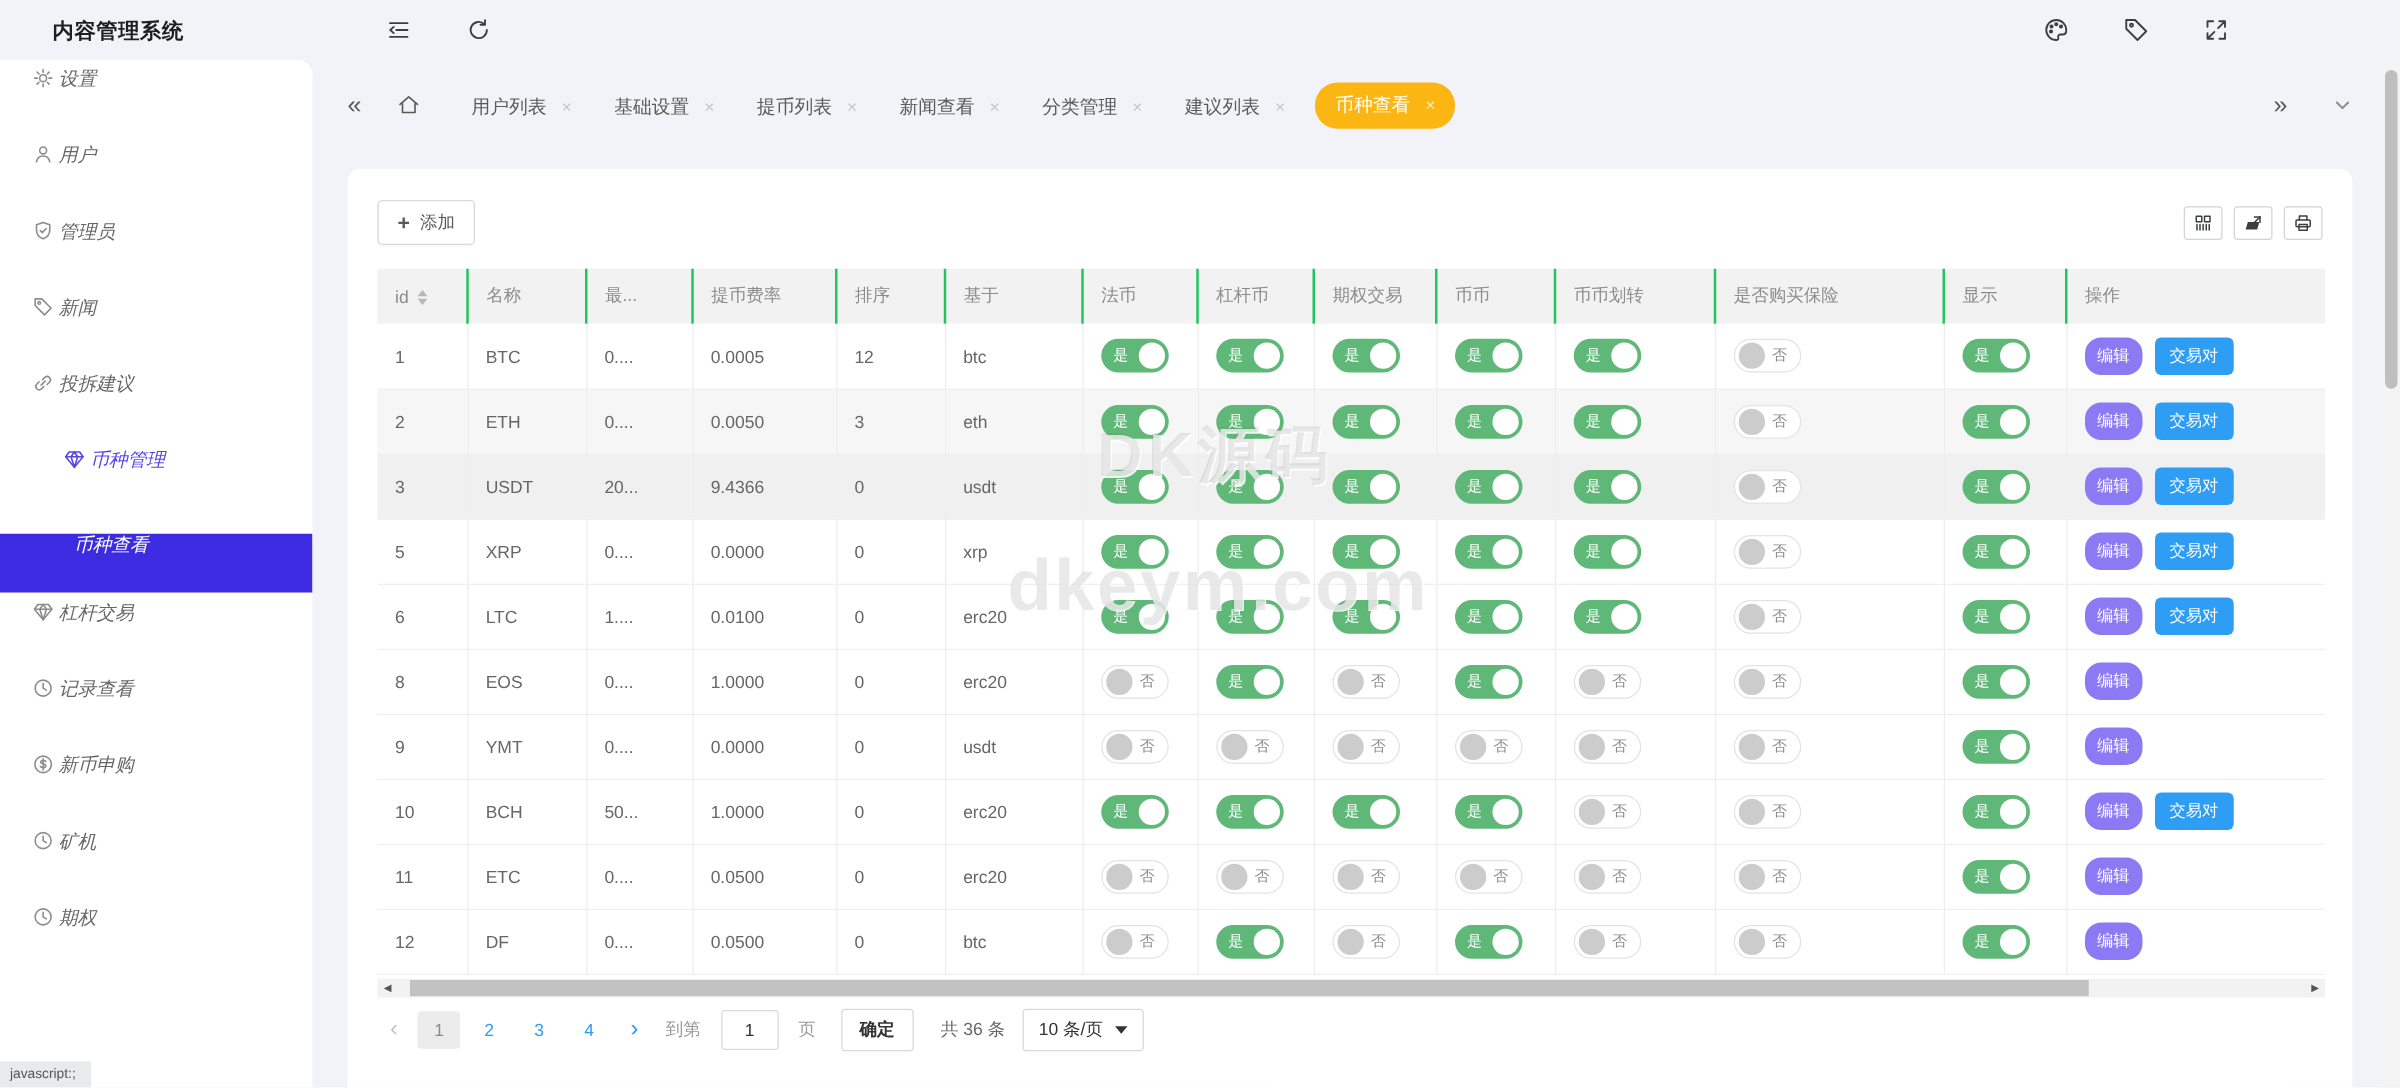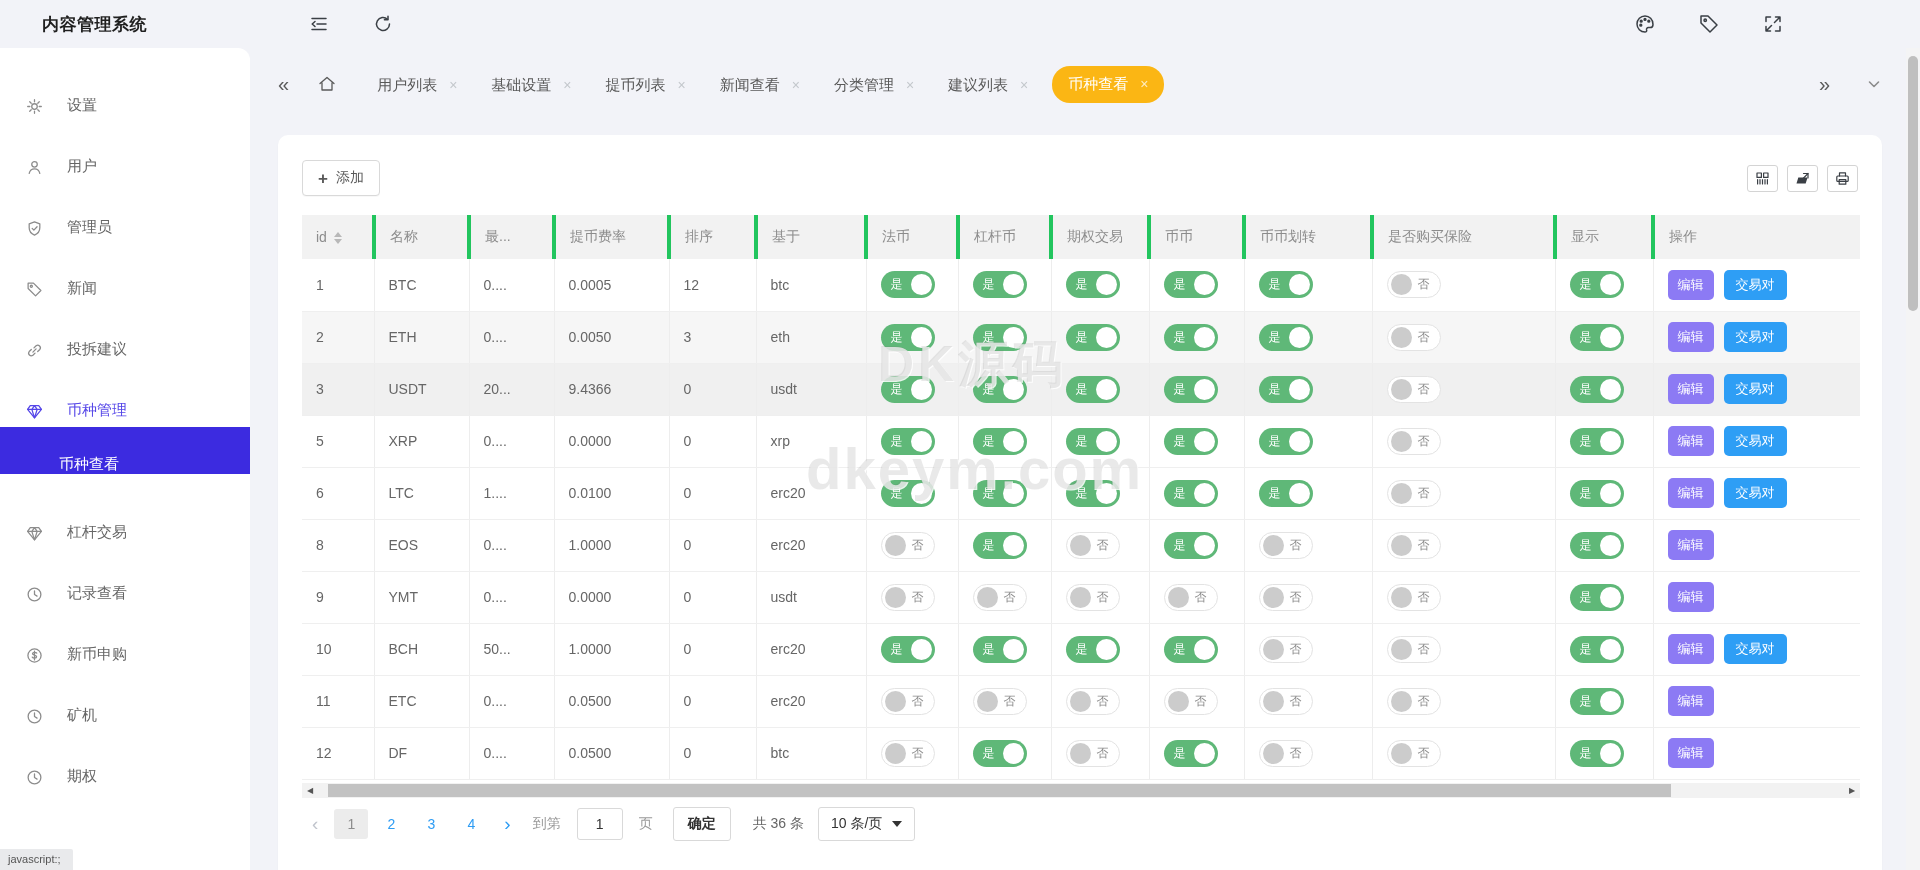--- a/index.html
+++ b/index.html
@@ -13,24 +13,24 @@
   
   .header { position:absolute; top:0; left:0; right:0; height:48px; display:flex; align-items:center;padding-left:24px; }
   .brand { width:250px; padding-left:18px; font-size:17px; font-weight:bold; color:#1f1f1f; letter-spacing:.5px; }
   .hicon { width:22px; height:22px; color:#3a3f45; cursor:pointer; }
   .hicon svg { width:100%; height:100%; stroke:currentColor; fill:none; stroke-width:1.5; stroke-linecap:round; stroke-linejoin:round; }
   .h-left { display:flex; gap:42px; margin-left:34px; }
   .h-right { margin-left:auto; display:flex; gap:42px; padding-right:136px; }
 
   
   .sidebar { position:absolute; top:48px; left:0; bottom:0; width:250px; background:#fff; border-top-right-radius:12px; padding-top:6px; overflow:hidden; }
-  .nav-item { height:61px; display:flex; align-items:flex-end; padding-left:26px; gap:24px; font-size:15px; color:#666; cursor:pointer; }
+  .nav-item { height:61px; display:flex; align-items:flex-start; padding-left:26px; gap:4px; font-size:15px; color:#666; cursor:pointer;font-style:italic; }
   .nav-icon { width:17px; height:17px; color:#8c8c8c; flex:none; }
   .nav-icon svg { width:100%; height:100%; stroke:currentColor; fill:none; stroke-width:1.2; stroke-linecap:round; stroke-linejoin:round; }
-  .nav-item.accent { color:var(--accent2); }
+  .nav-item.accent { color:var(--accent2);margin-left:25px; }
   .nav-item.accent .nav-icon { color:var(--accent2); }
   .nav-item.sub { padding-left:59px; }
   .nav-item.active { height:47px; margin:7px 0; background:var(--accent); color:#fff; }
 
   
   .main { position:absolute; left:250px; top:48px; right:14px; bottom:0; padding:16px 24px 0 28px; }
 
   .tabbar { display:flex; align-items:center; height:40px; font-size:15px; color:#595959; }
   .tb-arrow { font-size:20px; color:#595959; cursor:pointer; line-height:1; }
   .tb-home { width:20px; height:20px; margin:0 30px 0 28px; color:#595959; cursor:pointer; }
@@ -47,42 +47,42 @@
   .card { position:relative; margin-top:31px; background:#fff; border-radius:10px; height:745px; padding:24px 24px 0 24px; box-shadow:0 1px 2px rgba(0,0,0,.03); }
   .toolbar { display:flex; align-items:center; height:38px; }
   .add-btn { display:inline-flex; align-items:center; gap:8px; border:1px solid #d9d9d9; background:#fff; border-radius:4px; padding:8px 15px; font-size:14px; color:#595959; cursor:pointer; box-shadow:0 1px 1px rgba(0,0,0,.03); }
   .add-btn .plus { font-size:17px; font-weight:bold; color:#595959; line-height:1; }
   .tool-right { margin-left:auto; display:flex; gap:9px; }
   .tbtn { width:31px; height:27px; border:1px solid #d4d4d4; border-radius:3px; background:#fff; display:flex; align-items:center; justify-content:center; cursor:pointer; color:#3a3f45; }
   .tbtn svg { width:17px; height:17px; stroke:currentColor; fill:none; stroke-width:1.2; stroke-linecap:round; stroke-linejoin:round; }
 
   
   table { border-collapse:collapse; table-layout:fixed; width:1558px; margin-top:18px; font-size:14px; }
-  thead th { background:#f2f2f2; height:44px; font-weight:normal; color:#8c8c8c; text-align:left; padding-left:14px; border-right:4px solid #22c55e; }
+  thead th { background:#f2f2f2; height:44px; font-weight:normal; color:#8c8c8c; text-align:left; padding-left:14px; border-right:2px solid #22c55e; }
   thead th:last-child { border-right:none; }
   tbody td { height:52px; color:#666; padding-left:14px; border-right:1px solid #ededed; border-bottom:1px solid #efefef; background:#fff; }
   tbody td:last-child { border-right:none; }
   tbody tr:nth-child(2) td { background:#f6f6f6; }
   tbody tr:nth-child(3) td { background:#f0f0f0; }
   .sort { display:inline-flex; flex-direction:column; gap:2px; margin-left:7px; vertical-align:middle; }
   .sort i { width:0; height:0; border-left:4px solid transparent; border-right:4px solid transparent; }
   .sort .up { border-bottom:5px solid #b8b8b8; }
   .sort .dn { border-top:5px solid #b8b8b8; }
 
   
   .toggle { display:inline-flex; align-items:center; width:54px; height:27px; border-radius:14px; font-size:12px; cursor:pointer; position:relative; }
   .toggle.on { background:var(--toggleOn); justify-content:flex-start; }
   .toggle.on .lbl { color:#fff; margin-left:10px; }
   .toggle.on .knob { position:absolute; right:3px; width:21px; height:21px; border-radius:50%; background:#fff; }
   .toggle.off { background:#fff; border:1px solid #e3e3e3; justify-content:flex-end; }
   .toggle.off .lbl { color:#8c8c8c; margin-right:10px; }
   .toggle.off .knob { position:absolute; left:3px; width:21px; height:21px; border-radius:50%; background:#ccc; }
 
   .btn-edit, .btn-pair { display:inline-block; border:none; color:#fff; font-size:13px; border-radius:5px; padding:6px 10px; cursor:pointer; font-family:inherit; }
-  .btn-edit { background:var(--editBtn); }
+  .btn-edit { background:var(--editBtn);border-radius:13px; }
   .btn-pair { background:var(--pairBtn); margin-left:10px; padding:6px 12px; }
 
   
   .hscroll { display:flex; align-items:center; width:1558px; height:15px; background:#f2f2f2; margin-top:3px; }
   .hs-arrow { width:16px; height:15px; font-size:8px; color:#555; display:flex; align-items:center; justify-content:center; cursor:pointer; flex:none; }
   .hs-track { flex:1; height:15px; position:relative; }
   .hs-thumb { position:absolute; left:10px; top:1px; height:13px; width:88%; background:#c2c2c2; cursor:pointer; }
 
   
   .pager { display:flex; align-items:center; margin-top:9px; font-size:14px; gap:6px; }

